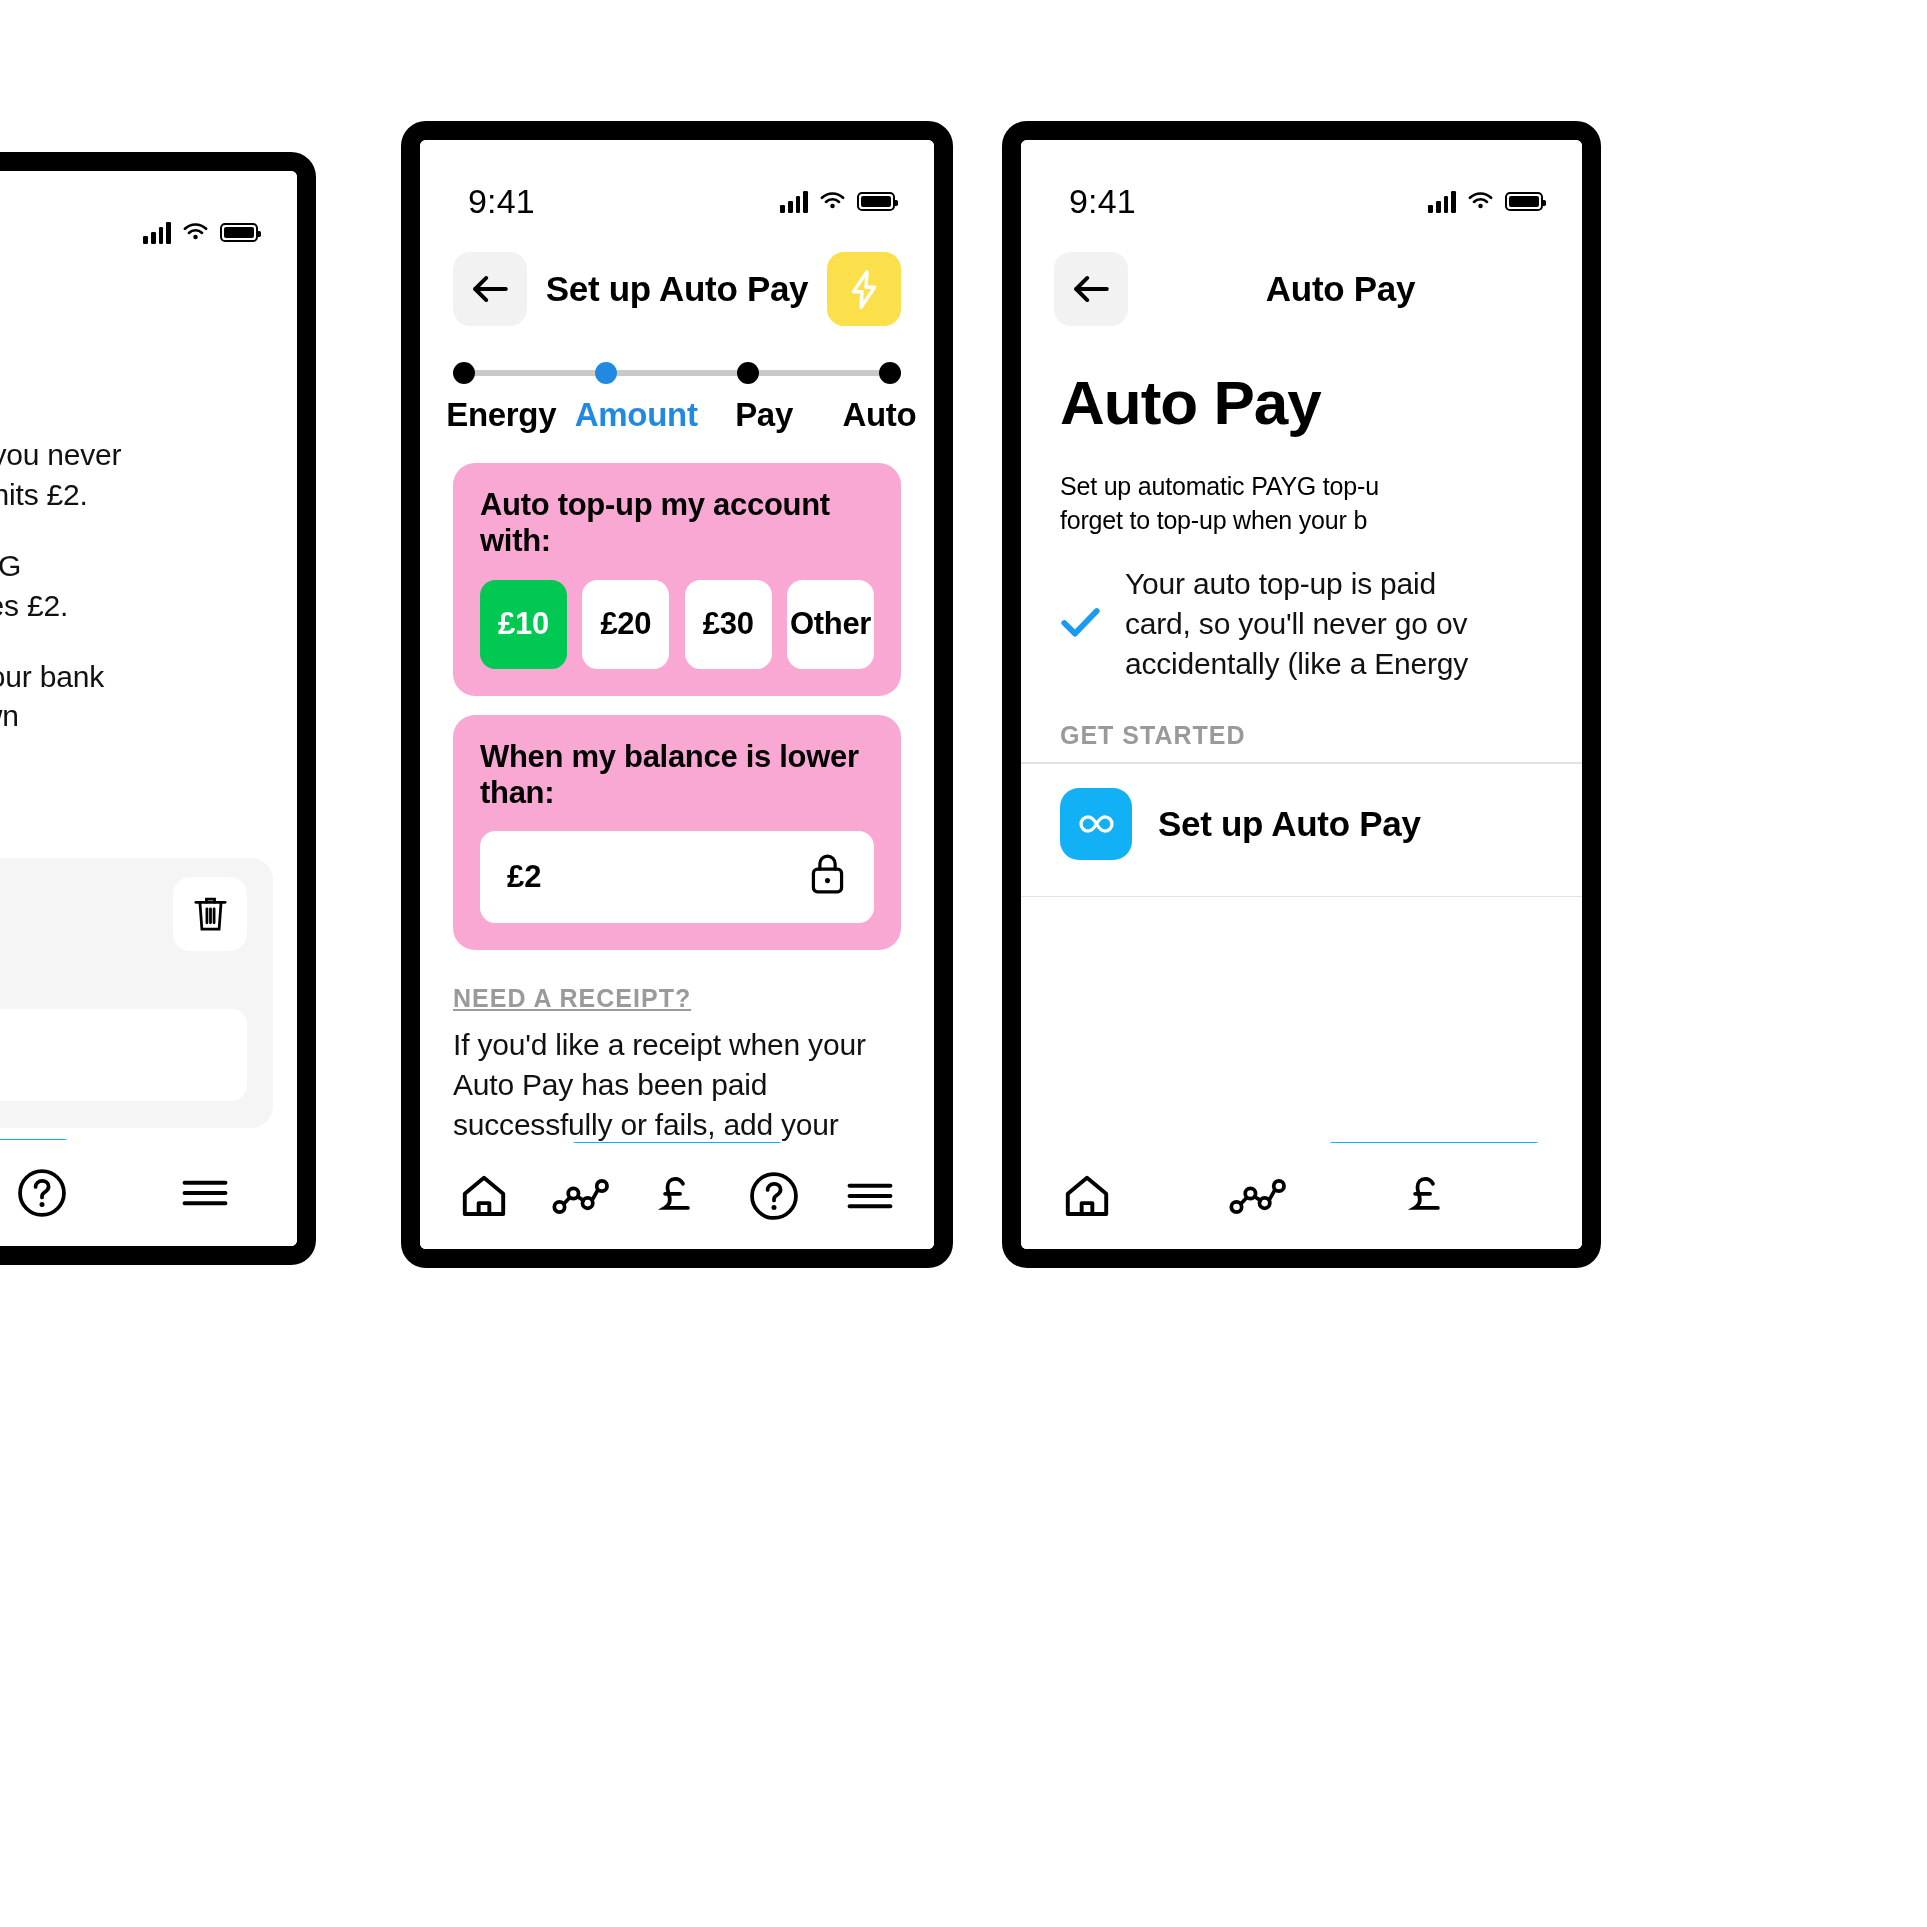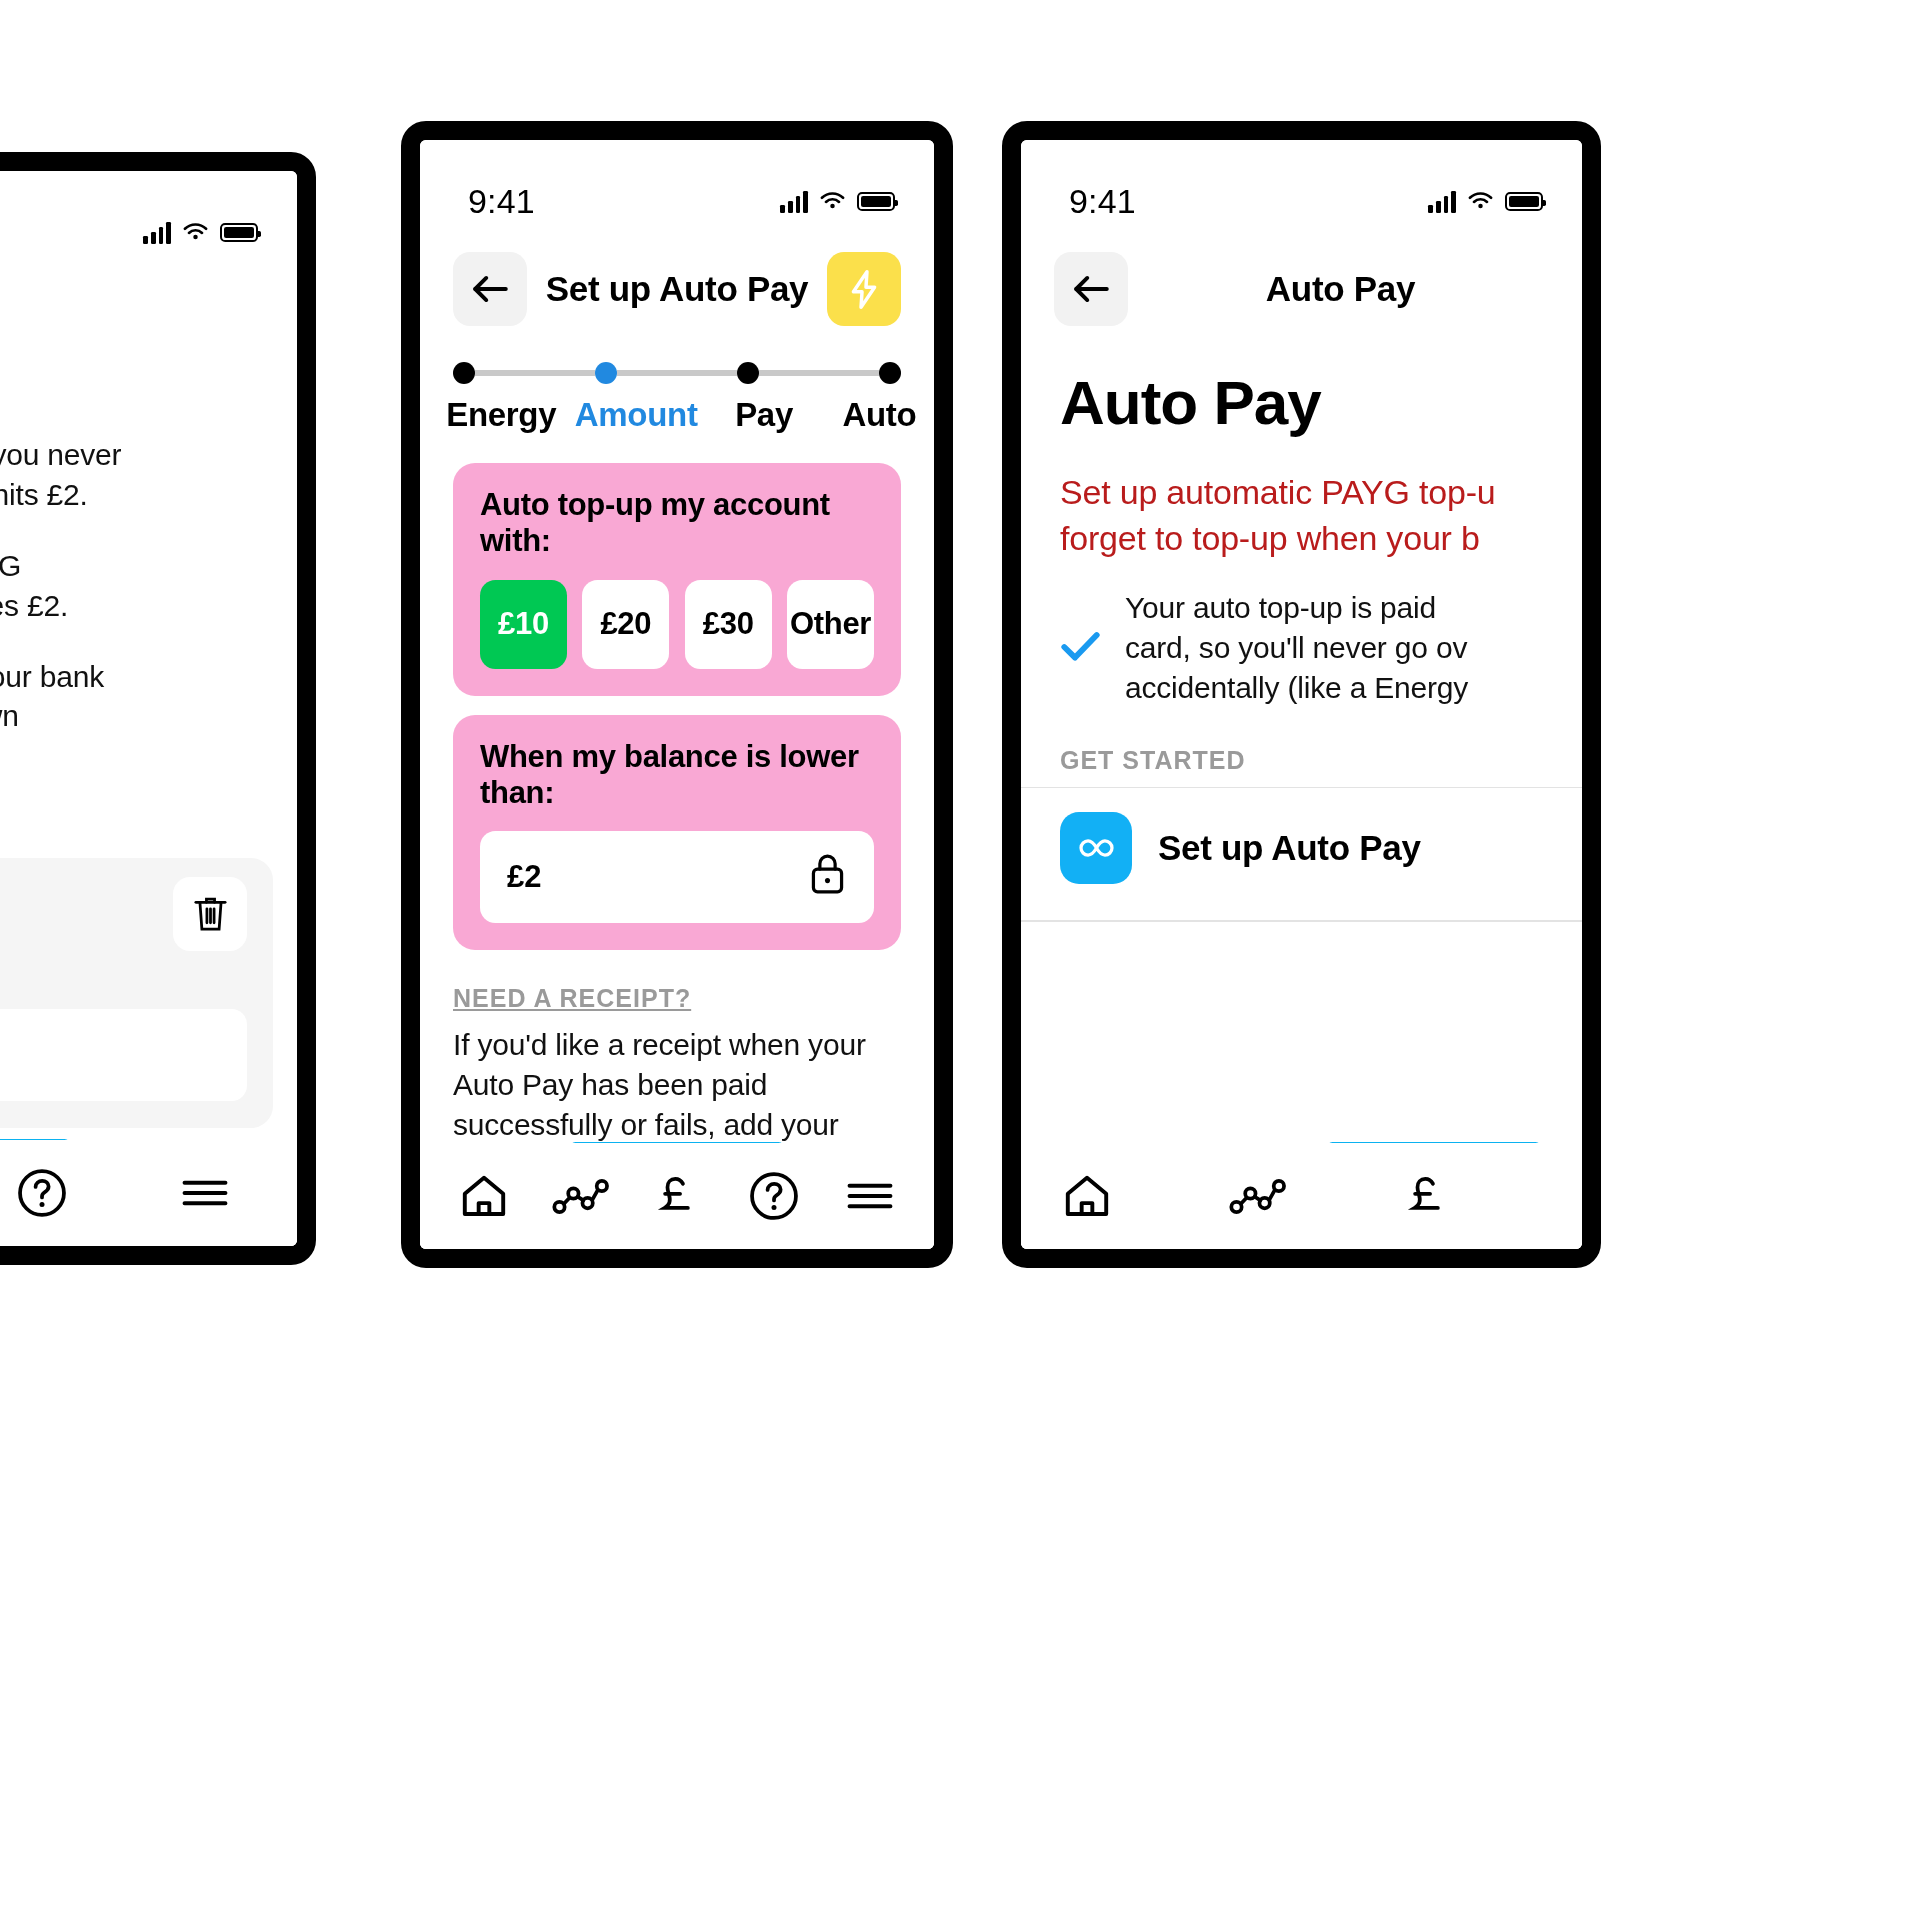--- a/index.html
+++ b/index.html
@@ -131,21 +131,21 @@
   .lp-credit-label { font-size:31px; font-weight:700; color:#000; text-align:left; margin-top: 74px; padding-left: 55px;}
   .lp-fields { display:flex; gap:17px; margin-top: 19px; }
   .lp-field {
     height:92px; border-radius:15.4px; background:#fff;
     display:flex; align-items:center; padding: 0 27px;
     font-size:31px; font-weight:600; color:#000;
   }
 
   
   .rp-h1 { font-size:62px; font-weight:700; color:#000; letter-spacing:-1px; padding: 34px 0 0 39px; }
-  .rp-intro { font-size:34px; line-height:1.36; color:#b91c1c; padding: 31px 0 0 39px; letter-spacing:-0.2px; }
+  .rp-intro { font-size:25px; line-height:1.36; color:#000000; padding: 31px 0 0 39px; letter-spacing:-0.2px; }
   .rp-bullets { padding: 27px 0 0 39px; }
   .rp-bullet { display:flex; gap:24px; align-items:center; margin-bottom: 22px; }
   .rp-check { flex:0 0 auto; width:41px; }
   .rp-btext { font-size:30px; line-height:1.33; color:#111; letter-spacing:-0.2px; }
   .rp-eyebrow { font-size:25px; font-weight:600; color:#9a9a9a; letter-spacing:1px; padding: 15.4px 0 0 39px; }
   .rp-divider { height:1.7px; background:#e3e3e3; margin: 12px 0 0 0; }
   .rp-row { display:flex; align-items:center; gap:26px; padding: 24px 0 24px 39px; }
   .rp-appicon {
     width:72px; height:72px; border-radius:19px; background:#12b0f5;
     display:flex; align-items:center; justify-content:center; flex:0 0 auto;

